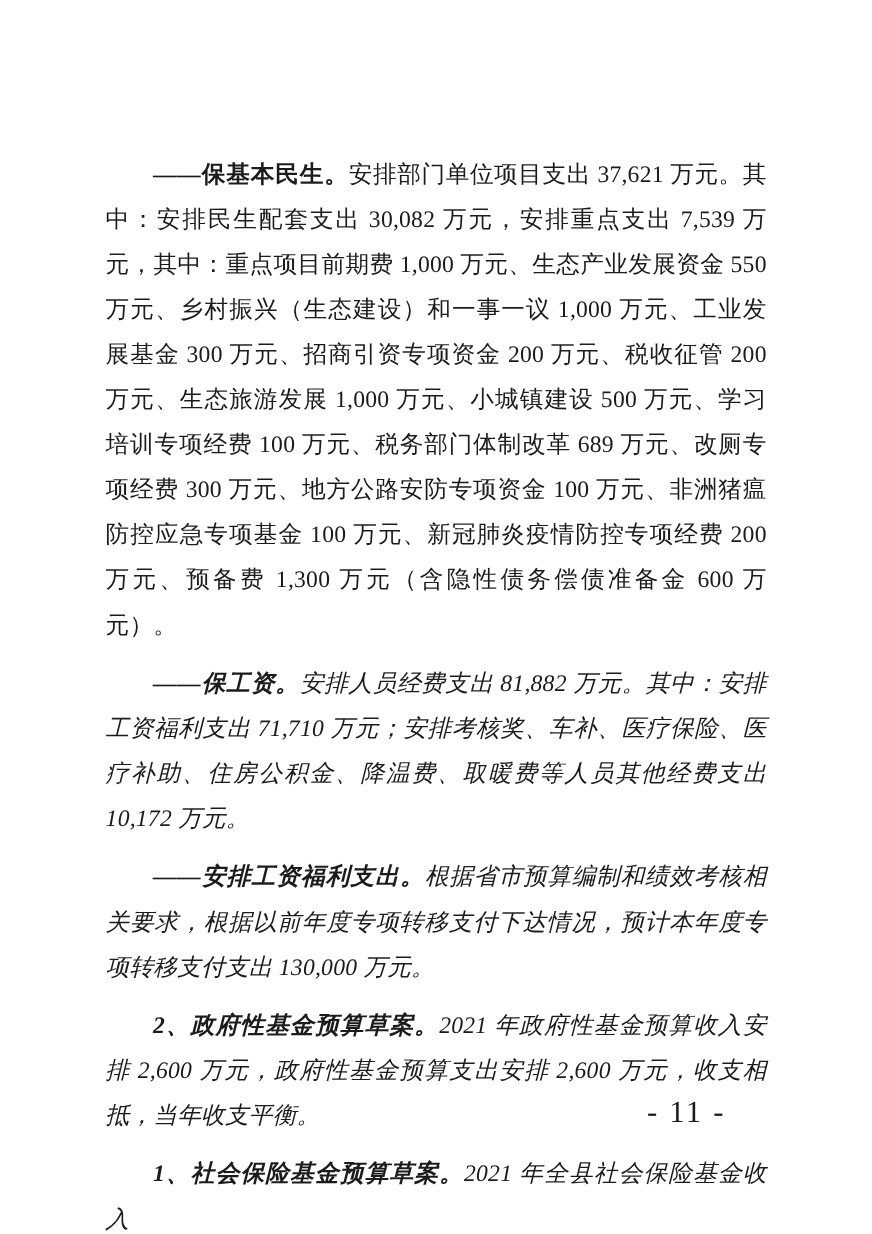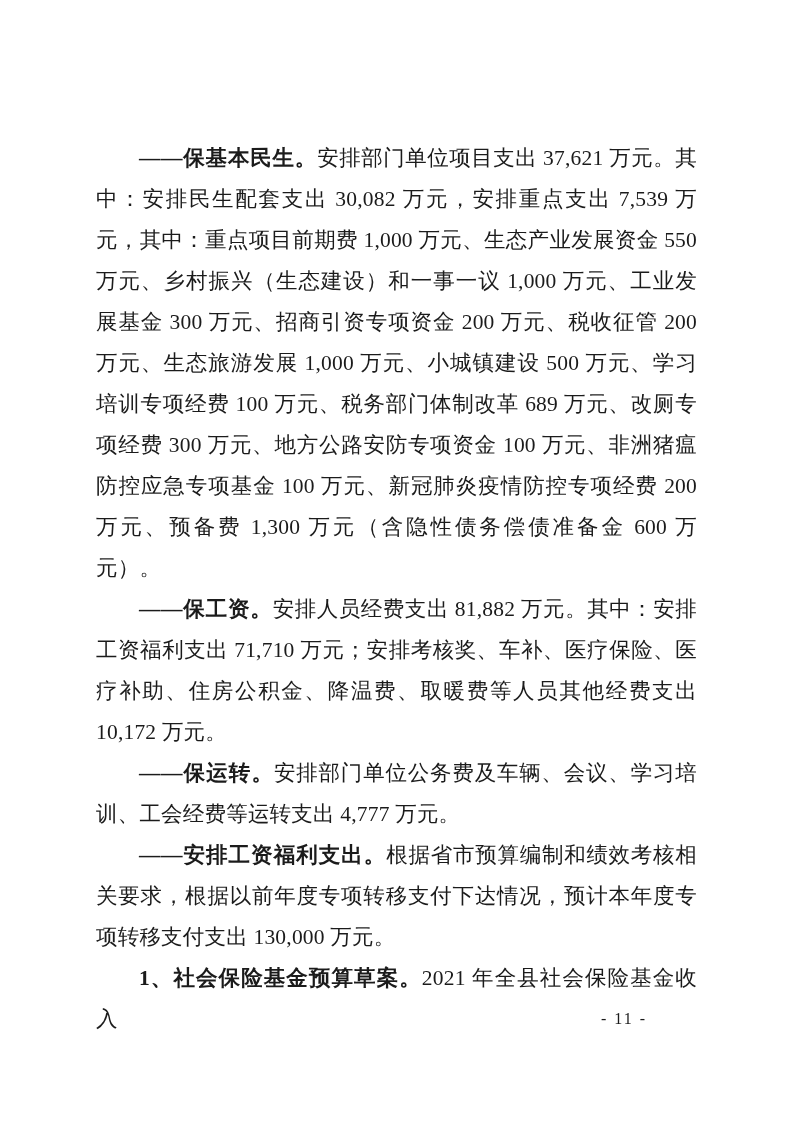--- a/index.html
+++ b/index.html
@@ -30,36 +30,37 @@
     text-align: justify;
     text-justify: inter-ideograph;
     letter-spacing: 0.2px;
   }
   .para {
     margin: 0 0 0 0;
     text-indent: 2em;
     font-weight: 400;
   }
   .para + .para {
-    margin-top: 0;
+    margin-top: 12px;
+    font-style: italic;
   }
   .lead {
     font-weight: 700;
     letter-spacing: 0.5px;
   }
   .num-lead {
     font-weight: 700;
   }
   .page-number {
     position: absolute;
     left: 0;
     right: 0;
     bottom: 94px;
     text-align: center;
-    font-size: 16px;
+    font-size: 28px;
     font-family: "Liberation Serif", "DejaVu Serif", serif;
     color: #1b1b1b;
     letter-spacing: 2px;
   }
   .pn-inner {
     display: inline-block;
     padding-right: 0px;
     margin-left: 455px;
   }
 </style>
@@ -70,28 +71,28 @@
   <div class="doc-body">
 
     <p class="para">
       <span class="lead">——保基本民生。</span><span>安排部门单位项目支出 37,621 万元。其中：安排民生配套支出 30,082 万元，安排重点支出 7,539 万元，其中：重点项目前期费 1,000 万元、生态产业发展资金 550 万元、乡村振兴（生态建设）和一事一议 1,000 万元、工业发展基金 300 万元、招商引资专项资金 200 万元、税收征管 200 万元、生态旅游发展 1,000 万元、小城镇建设 500 万元、学习培训专项经费 100 万元、税务部门体制改革 689 万元、改厕专项经费 300 万元、地方公路安防专项资金 100 万元、非洲猪瘟防控应急专项基金 100 万元、新冠肺炎疫情防控专项经费 200 万元、预备费 1,300 万元（含隐性债务偿债准备金 600 万元）。</span>
     </p>
 
     <p class="para">
       <span class="lead">——保工资。</span><span>安排人员经费支出 81,882 万元。其中：安排工资福利支出 71,710 万元；安排考核奖、车补、医疗保险、医疗补助、住房公积金、降温费、取暖费等人员其他经费支出 10,172 万元。</span>
     </p>
 
-    <p class="para">
-      <span class="lead">——保运转。</span><span>安排部门单位公务费及车辆、会议、学习培训、工会经费等运转支出 4,777 万元。</span>
-    </p>
 
     <p class="para">
       <span class="lead">——安排工资福利支出。</span><span>根据省市预算编制和绩效考核相关要求，根据以前年度专项转移支付下达情况，预计本年度专项转移支付支出 130,000 万元。</span>
     </p>
 
+    <p class="para">
+      <span class="num-lead">2、政府性基金预算草案。</span><span>2021 年政府性基金预算收入安排 2,600 万元，政府性基金预算支出安排 2,600 万元，收支相抵，当年收支平衡。</span>
+    </p>
 
     <p class="para">
       <span class="num-lead">1、社会保险基金预算草案。</span><span>2021 年全县社会保险基金收入</span>
     </p>
 
   </div>
 </div>
 
 <div class="page-number">
   <span class="pn-inner">- 11 -</span>

